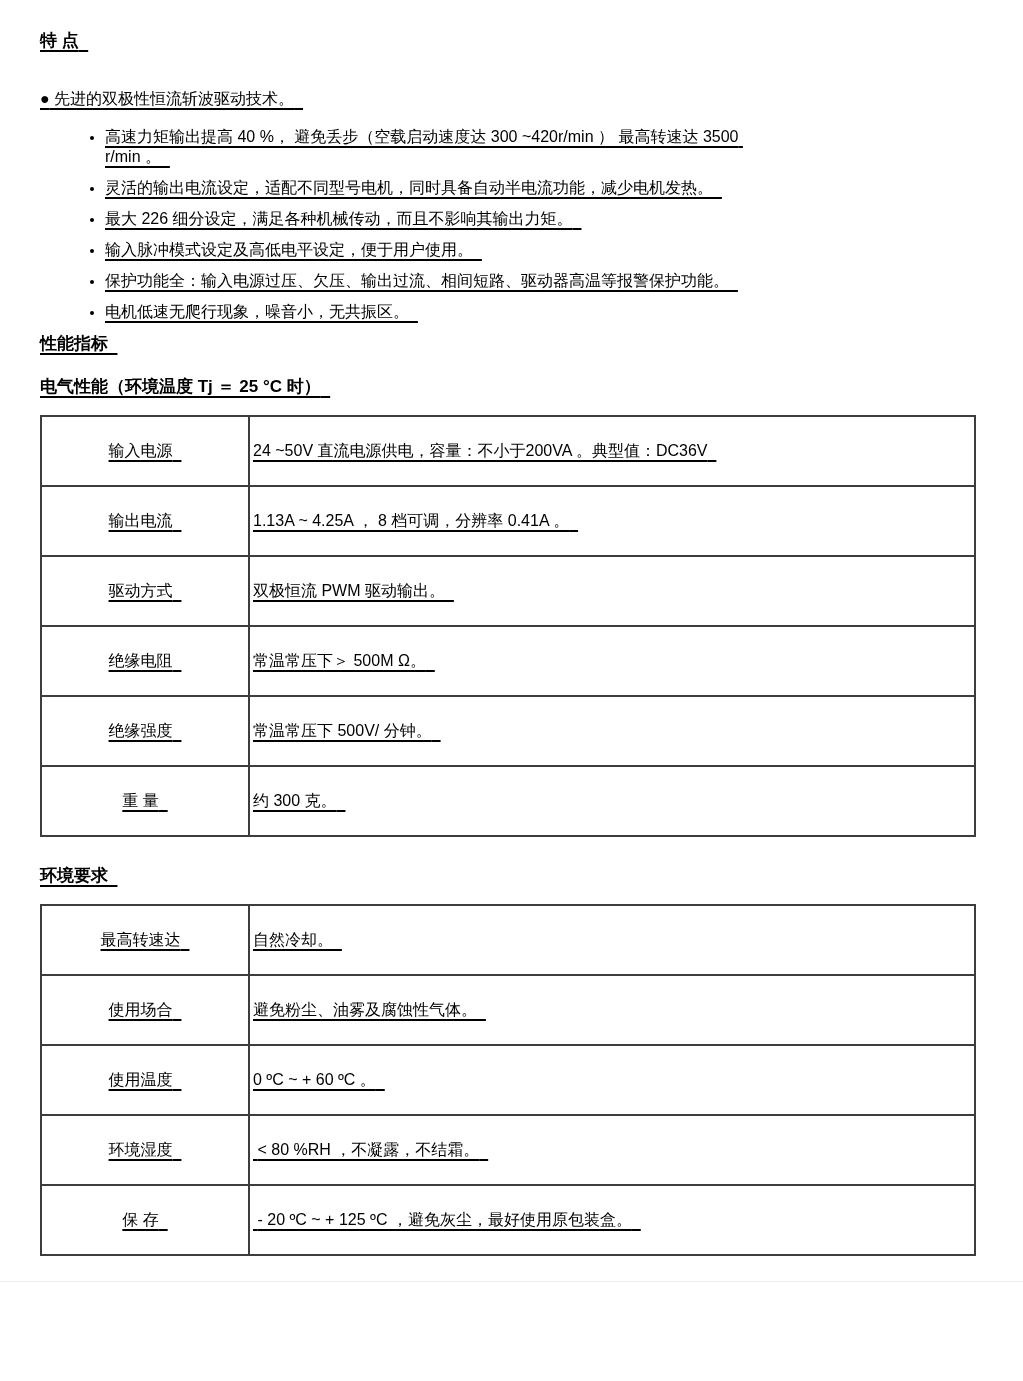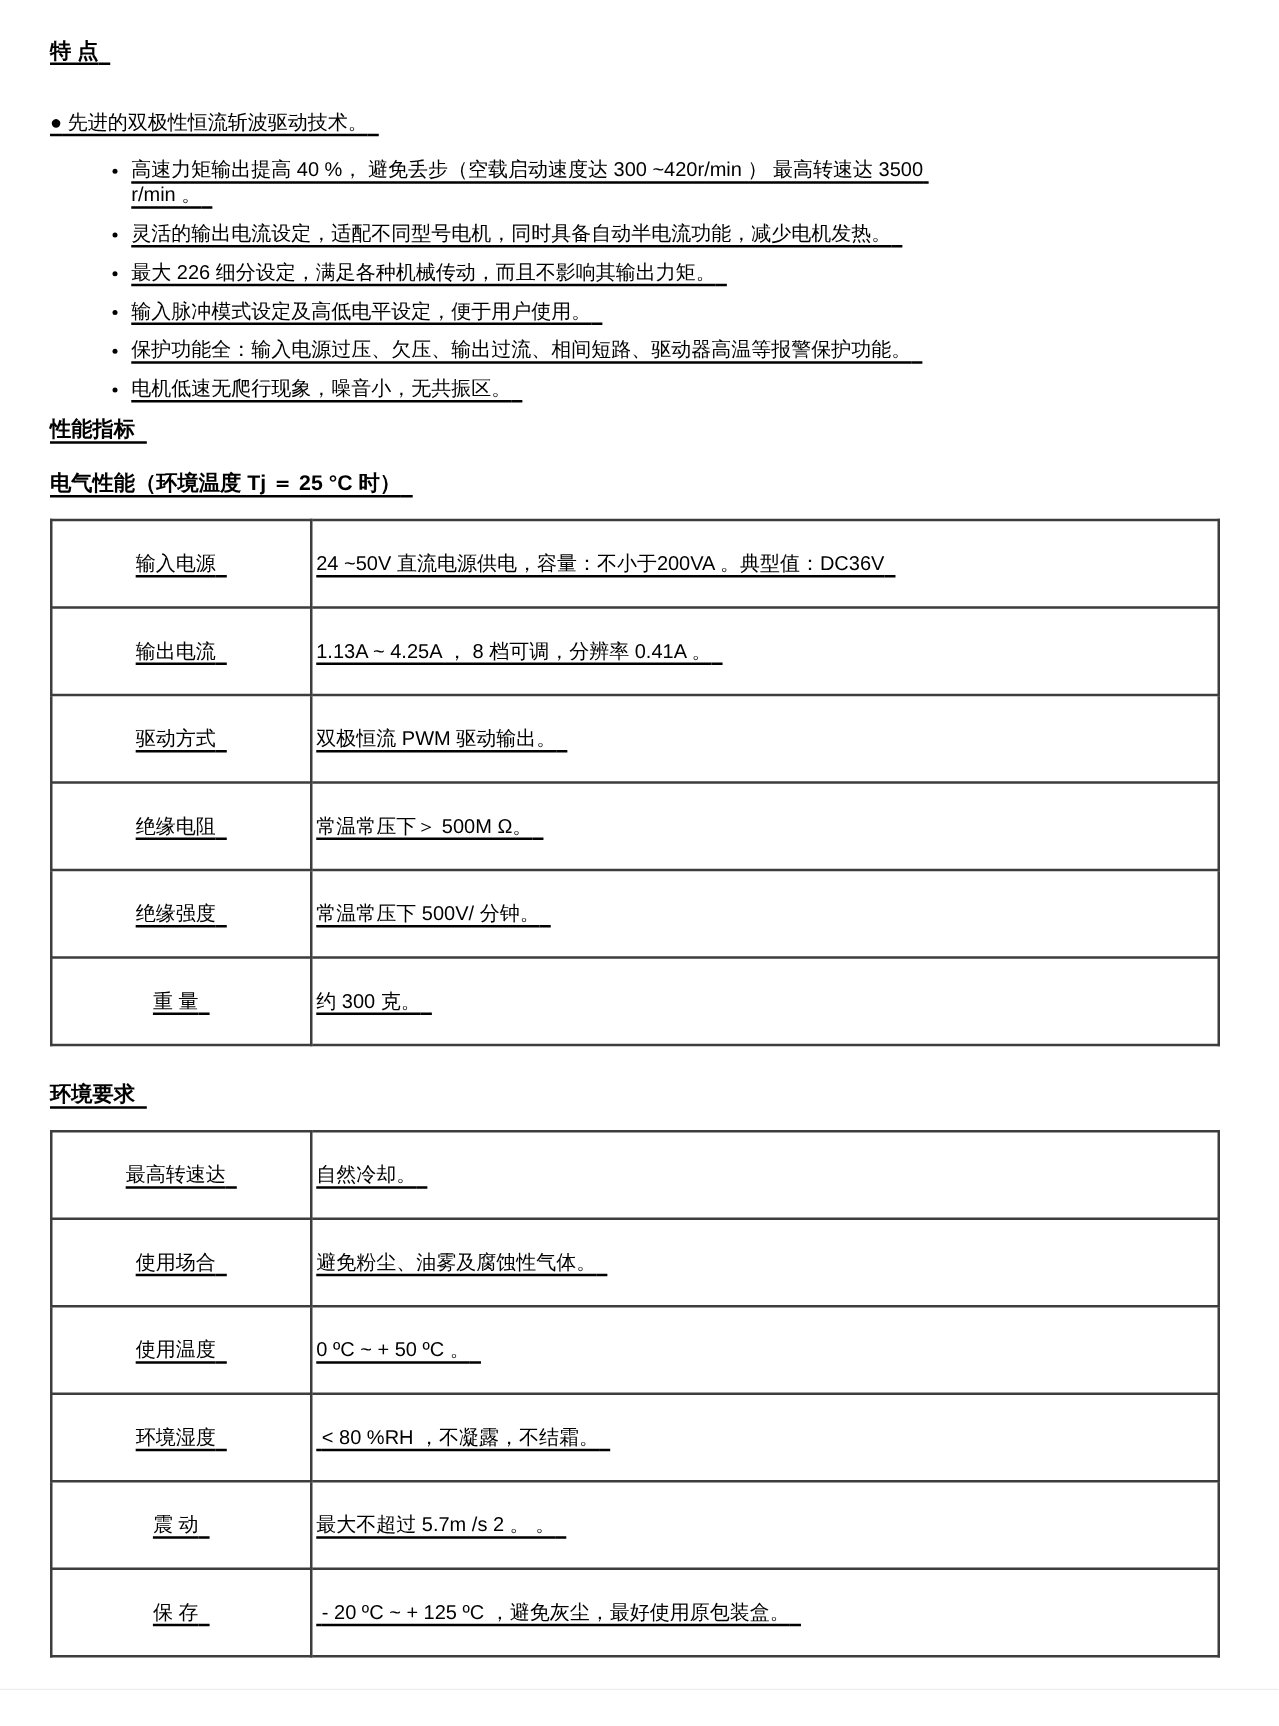--- a/index.html
+++ b/index.html
@@ -124,29 +124,25 @@
       <tr>
         <td class="label"><span class="u">最高转速达</span></td>
         <td class="value"><span class="u">自然冷却。</span></td>
       </tr>
       <tr>
         <td class="label"><span class="u">使用场合</span></td>
         <td class="value"><span class="u">避免粉尘、油雾及腐蚀性气体。</span></td>
       </tr>
       <tr>
         <td class="label"><span class="u">使用温度</span></td>
-        <td class="value"><span class="u">0 ºC ~ + 50 ºC 。</span></td>
+        <td class="value"><span class="u">0 ºC ~ + 60 ºC 。</span></td>
       </tr>
       <tr>
         <td class="label"><span class="u">环境湿度</span></td>
         <td class="value"><span class="u"> &lt; 80 %RH ，不凝露，不结霜。</span></td>
-      </tr>
-      <tr>
-        <td class="label"><span class="u">震 动</span></td>
-        <td class="value"><span class="u">最大不超过 5.7m /s 2 。 。</span></td>
       </tr>
       <tr>
         <td class="label"><span class="u">保 存</span></td>
         <td class="value"><span class="u"> - 20 ºC ~ + 125 ºC ，避免灰尘，最好使用原包装盒。</span></td>
       </tr>
     </tbody>
   </table>
 
   <div class="bottom-rule"></div>
 

